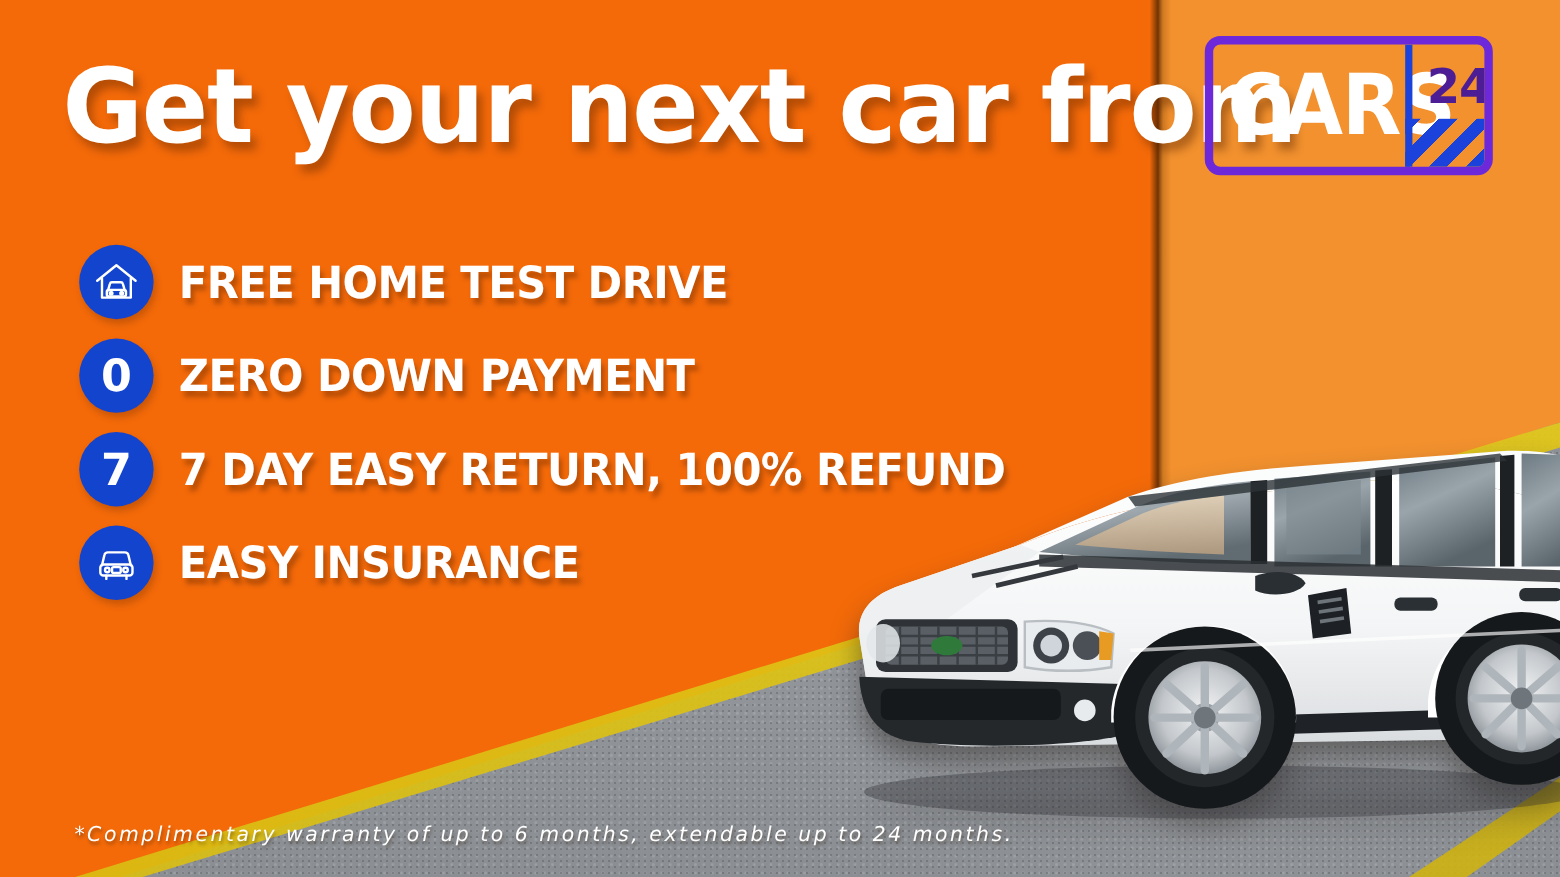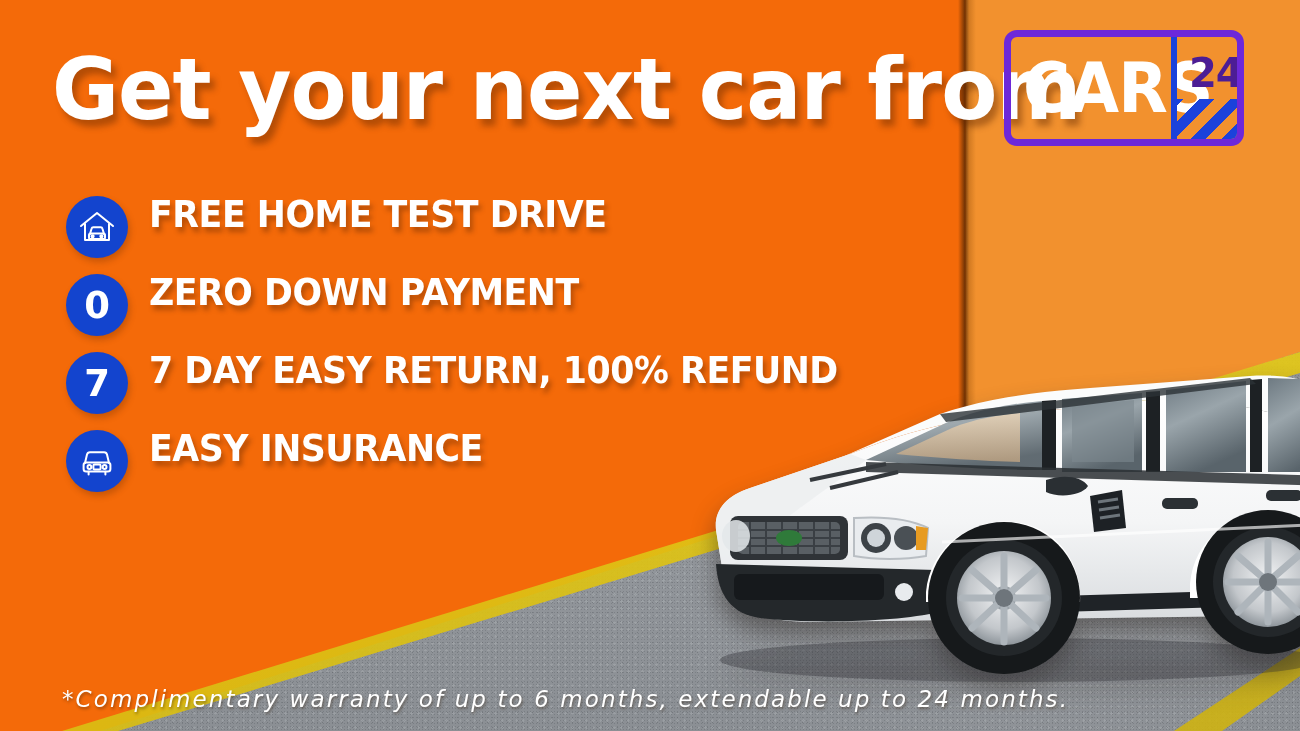--- a/index.html
+++ b/index.html
@@ -75,21 +75,21 @@
     font-family:"DejaVu Sans","Liberation Sans",sans-serif;
     font-weight:700;font-size:40px;line-height:1;color:#4c1d95;letter-spacing:-1px;
   }
   .logo-stripes{
     position:absolute;left:160px;top:62px;right:0;bottom:0;
     background:repeating-linear-gradient(-45deg,#1B42DB 0 11px,rgba(0,0,0,0) 11px 22px);
   }
 
   
   .features{position:absolute;left:66px;top:196px;}
-  .feature{position:relative;height:78px;display:flex;}
+  .feature{position:relative;height:78px;display:flex;align-items:center;}
   .badge{
     position:relative;width:62px;height:62px;border-radius:50%;
     background:#1344CE;flex:0 0 62px;
     display:flex;align-items:center;justify-content:center;
     box-shadow:2px 4px 6px rgba(90,35,0,.28);
   }
   .badge svg{display:block;}
   .badge-num{
     font-family:"DejaVu Sans","Liberation Sans",sans-serif;
     font-weight:700;font-size:37px;line-height:1;color:#fff;
@@ -100,21 +100,21 @@
     font-weight:700;font-size:37px;line-height:1;color:#ffffff;
     letter-spacing:-.5px;white-space:nowrap;
     text-shadow:3px 5px 5px rgba(90,35,0,.40);
     transform:scaleX(.94);transform-origin:left center;
   }
 
   
   .footnote{
     position:absolute;left:62px;top:688px;
     font-family:"DejaVu Sans","Liberation Sans",sans-serif;
-    font-style:italic;font-weight:400;font-size:23px;line-height:1;
+    font-style:italic;font-weight:400;font-size:17px;line-height:1;
     color:#ffffff;letter-spacing:2.1px;white-space:nowrap;
     text-shadow:1px 2px 3px rgba(50,30,10,.45);
   }
 
   
   .car{position:absolute;left:690px;top:330px;width:640px;height:365px;}
   .car svg{display:block;width:100%;height:100%;
     filter:drop-shadow(0 14px 12px rgba(30,25,20,.45));}
 </style>
 </head>

